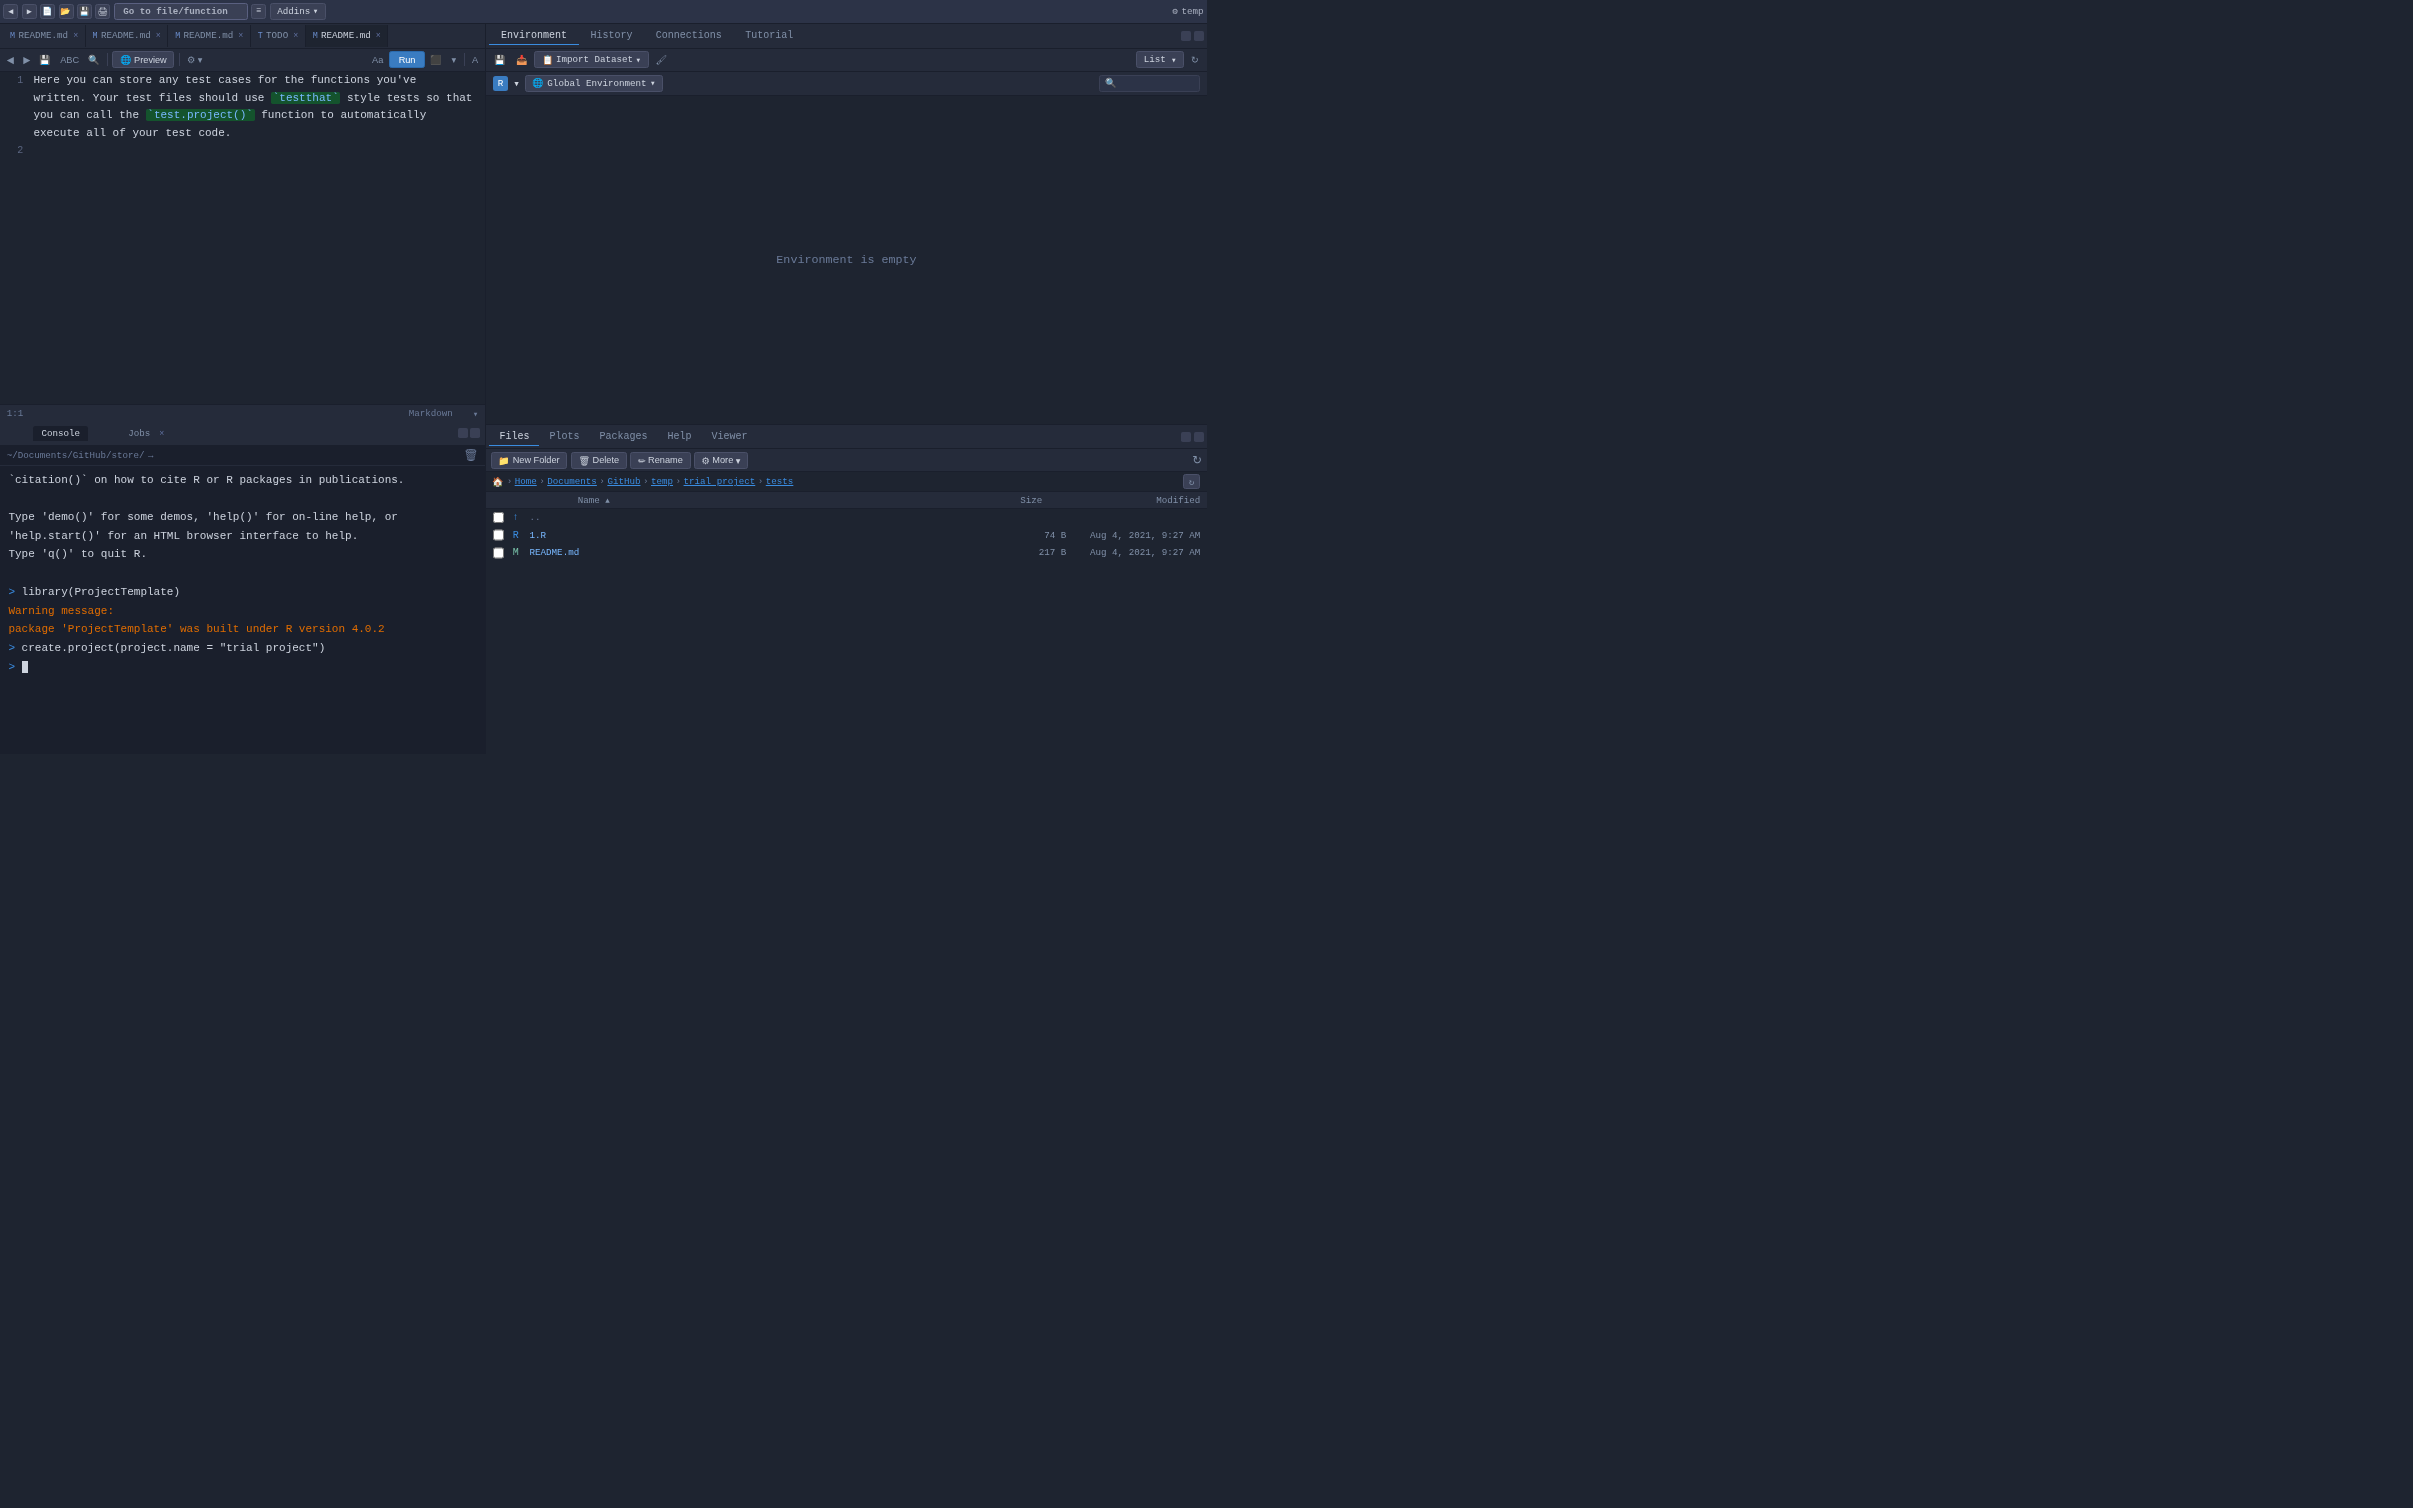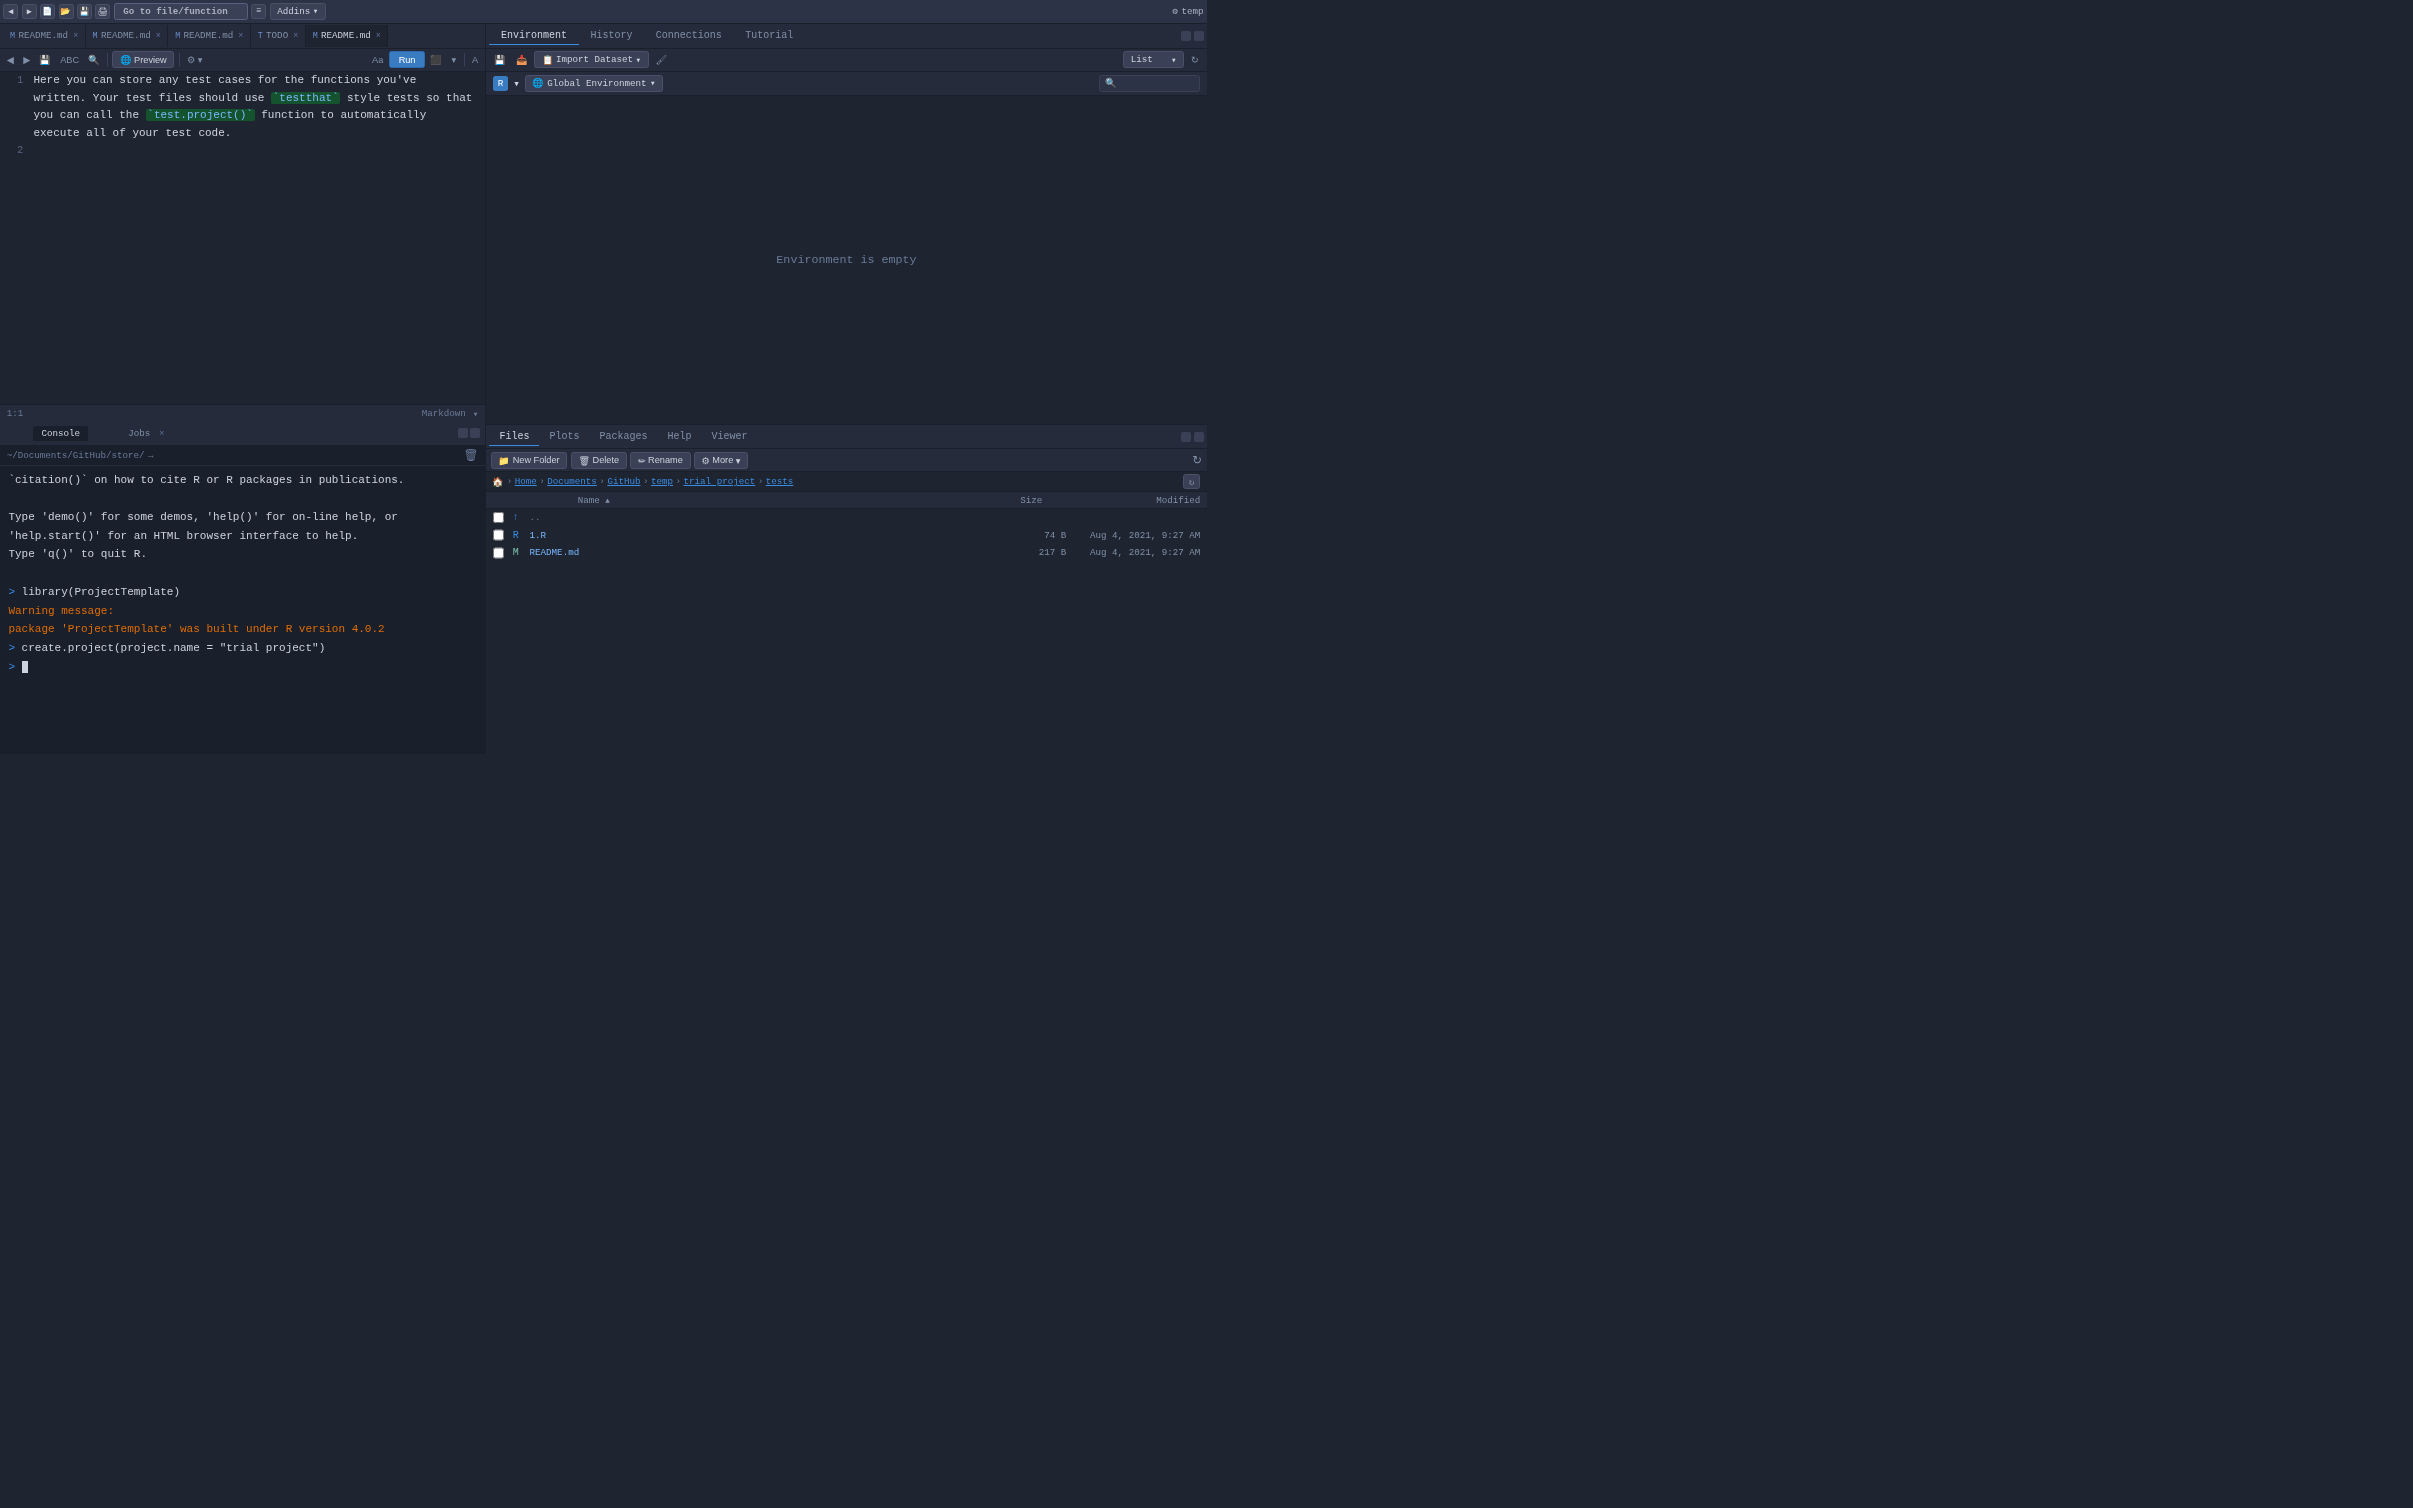--- a/index.html
+++ b/index.html
@@ -221,21 +221,21 @@
     
     .editor-status {
       background: #252b3a;
       border-top: 0.8px solid #1a1f2c;
       height: 18.4px;
       display: flex;
       align-items: center;
       padding: 0 6.7px;
       font-size: 9.2px;
       color: #6a7a98;
-      gap: 7px;
+      gap: 20px;
     }
     .status-spacer { flex: 1; }
 
     
     .console-panel {
       flex: 1;
       display: flex;
       flex-direction: column;
       background: #1a1f2c;
     }
@@ -389,21 +389,21 @@
       background: #3a4055;
       border: 0.8px solid #4a5068;
       border-radius: 2.5px;
       color: #cdd3de;
       padding: 0.8px 6.7px;
       font-size: 9.2px;
       cursor: pointer;
       height: 17px;
       display: flex;
       align-items: center;
-      gap: 18px;
+      gap: 5px;
       margin-left: auto;
     }
 
     
     .env-selector {
       display: flex;
       align-items: center;
       padding: 3.4px 6.7px;
       background: #252b3a;
       border-bottom: 0.8px solid #1a1f2c;

